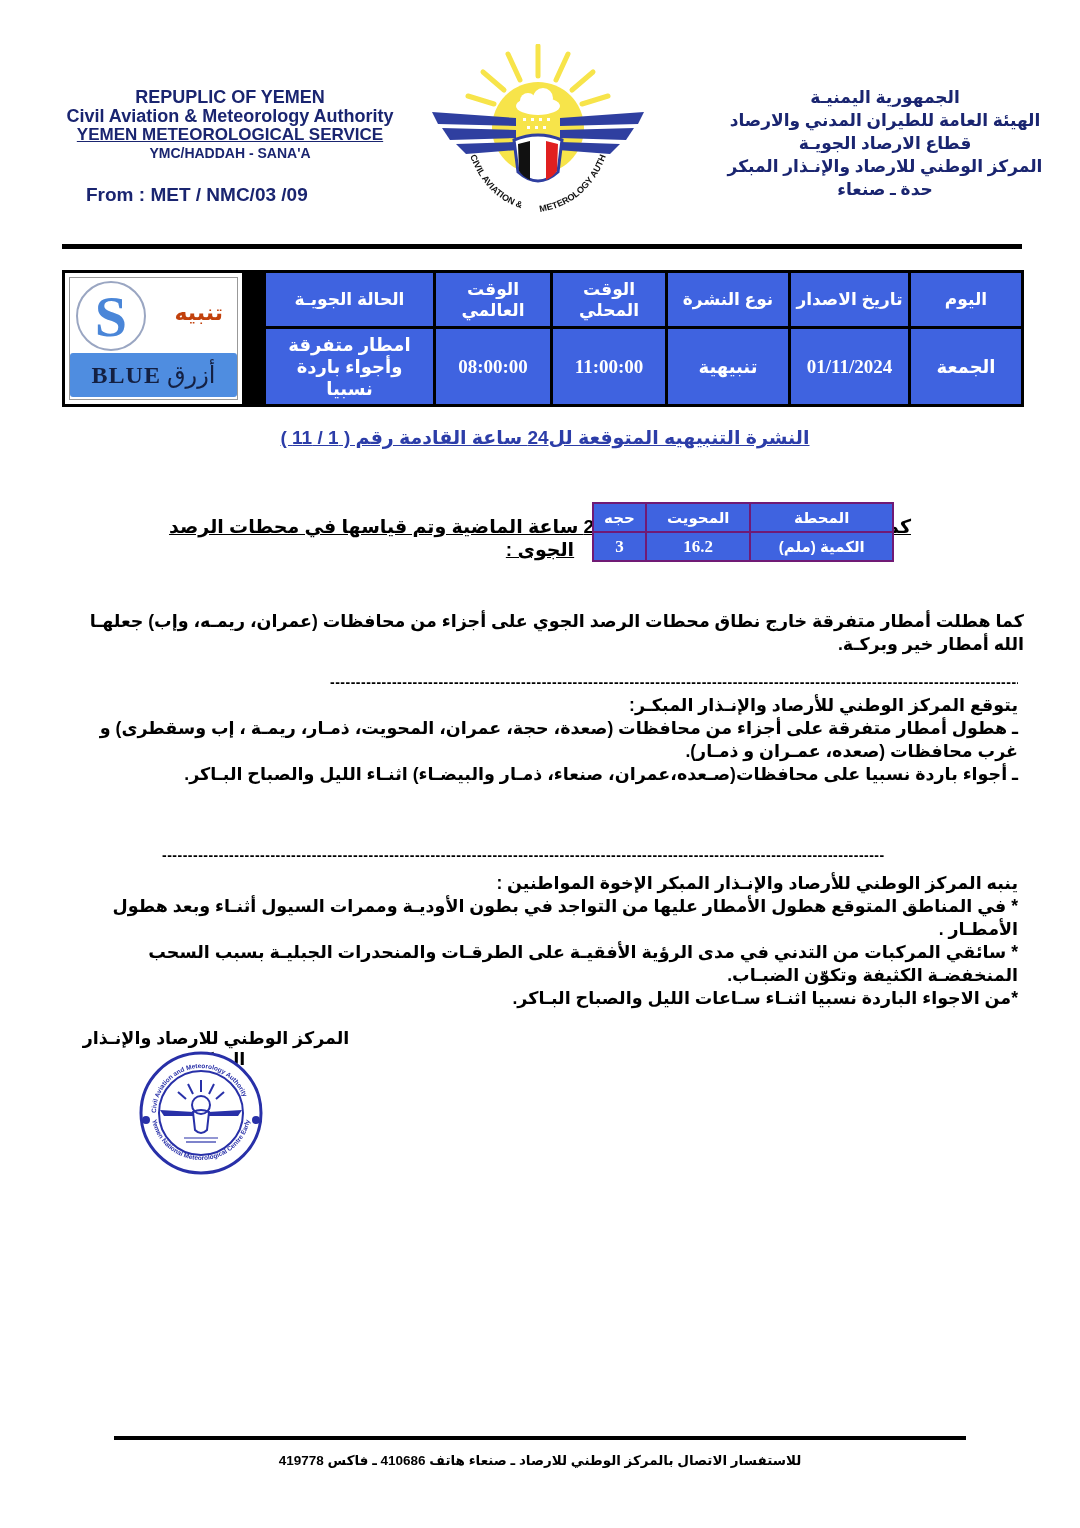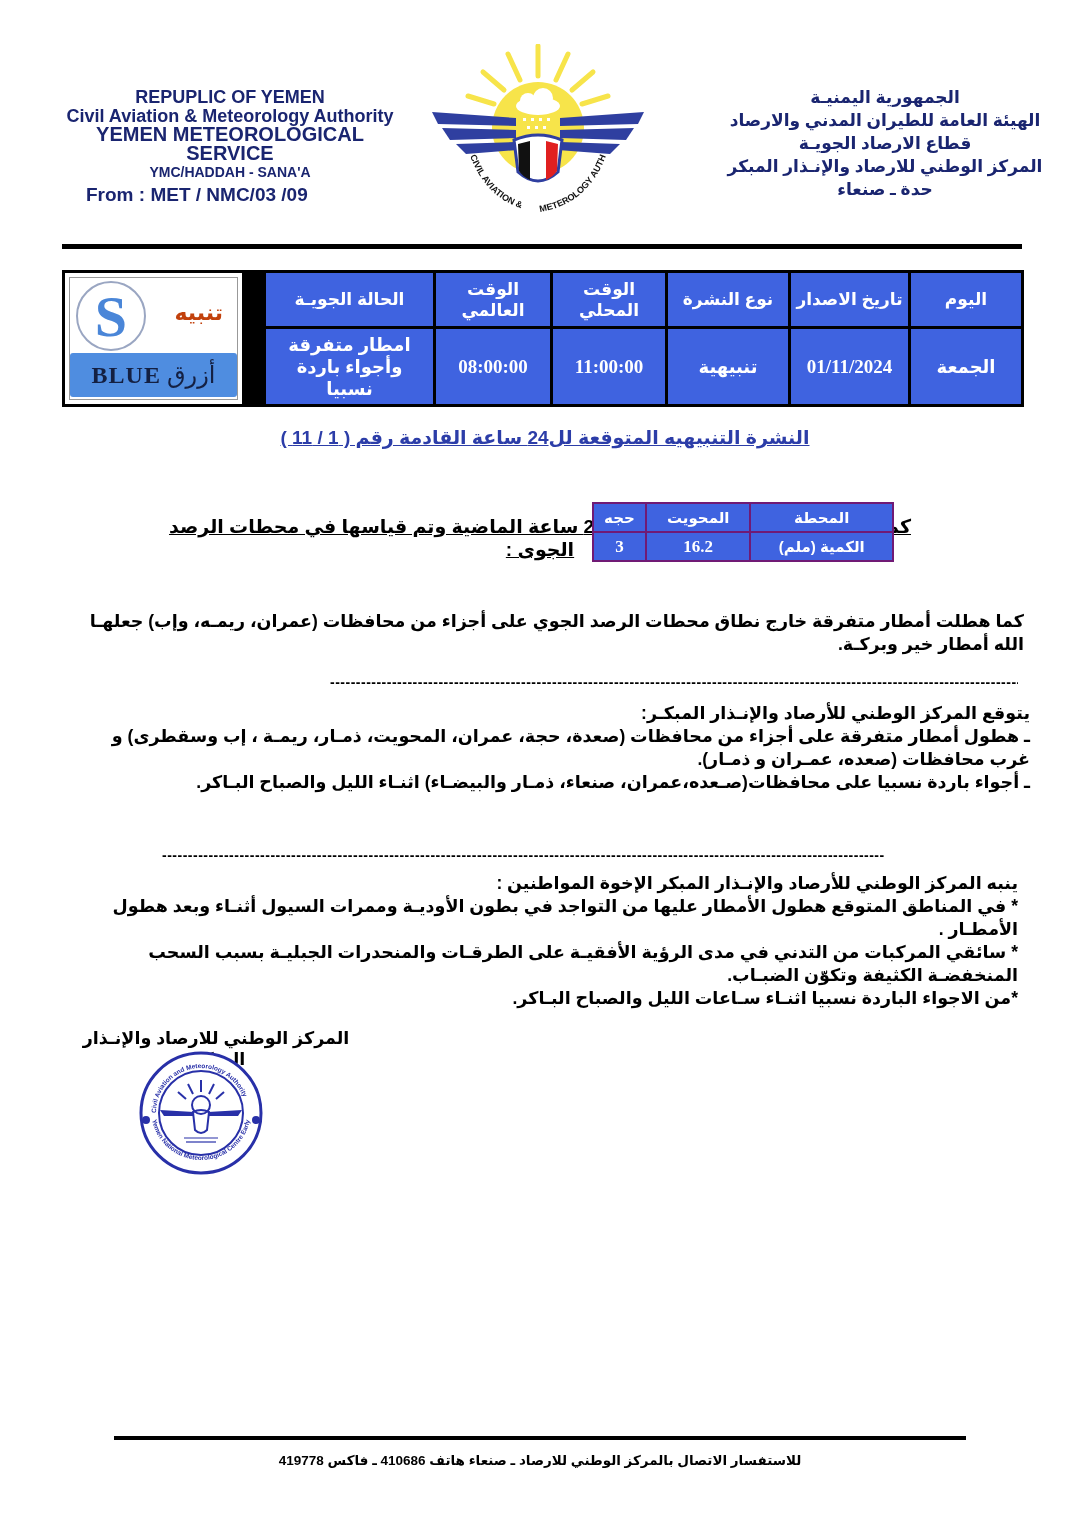--- a/index.html
+++ b/index.html
@@ -5,21 +5,21 @@
   * { box-sizing: border-box; margin: 0; padding: 0; }
   html, body { width: 1080px; height: 1528px; background: #ffffff; overflow: hidden; }
   body { position: relative; font-family: "Liberation Sans", "DejaVu Sans", sans-serif; color: #000; }
 
   .abs { position: absolute; }
 
   
   .hdr-en { left: 60px; top: 86px; width: 340px; text-align: center; color: #1a2570; font-weight: bold; }
   .hdr-en .l1 { font-size: 18px; line-height: 22px; }
   .hdr-en .l2 { font-size: 18px; line-height: 17px; }
-  .hdr-en .l3 { font-size: 20px; line-height: 19px; }
+  .hdr-en .l3 { font-size: 17px; line-height: 19px; text-decoration: underline; }
   .hdr-en .l4 { font-size: 14px; line-height: 18px; }
   .from { left: 86px; top: 184px; font-size: 19px; font-weight: bold; color: #1a2570; }
 
   
   .hdr-ar { left: 720px; top: 86px; width: 330px; text-align: center; direction: rtl; color: #1a2570; font-weight: bold; font-size: 17px; line-height: 23px; }
 
   
   .logo { left: 428px; top: 44px; width: 220px; height: 180px; }
 
   .rule-top { left: 62px; top: 244px; width: 960px; height: 5px; background: #000; }
@@ -50,21 +50,21 @@
   .rain td { background: #3f63e0; color: #fff; border: 2px solid #701a75; text-align: center; font-weight: bold; height: 29px; }
   .rain .rh td { font-size: 15px; }
   .rain .rv td { font-size: 17px; font-family: "Liberation Serif", "DejaVu Serif", serif; }
   .rain .rv td.ar { font-family: "Liberation Sans", "DejaVu Sans", sans-serif; font-size: 15px; }
 
   
   .para { direction: rtl; text-align: right; font-weight: bold; font-size: 17.5px; line-height: 23px; color: #000; }
   .p1 { left: 62px; top: 610px; width: 962px; }
   .dash { overflow: hidden; white-space: nowrap; color: #000; font-weight: bold; font-size: 14px; letter-spacing: 0.5px; line-height: 14px; }
   .dash1 { left: 330px; top: 675px; width: 688px; }
-  .p2 { left: 72px; top: 694px; width: 958px; margin-top: 8px; }
+  .p2 { left: 60px; top: 694px; width: 958px; }
   .dash2 { left: 162px; top: 848px; width: 856px; }
   .p3 { left: 60px; top: 872px; width: 958px; }
 
   .signature { left: 60px; top: 1028px; width: 312px; text-align: center; direction: rtl; font-weight: bold; font-size: 17.5px; }
   .stamp { left: 138px; top: 1050px; width: 126px; height: 126px; }
 
   .rule-bottom { left: 114px; top: 1436px; width: 852px; height: 4px; background: #000; }
   .footer { left: 100px; top: 1452px; width: 880px; text-align: center; direction: rtl; font-weight: bold; font-size: 13.5px; }
 </style>
 </head>

